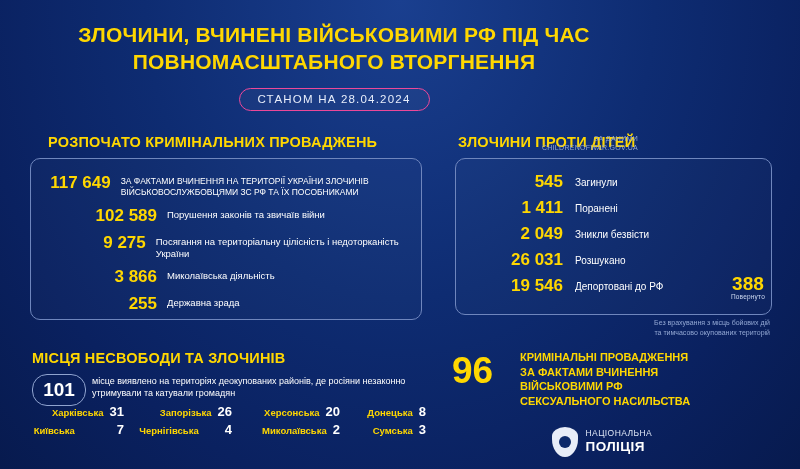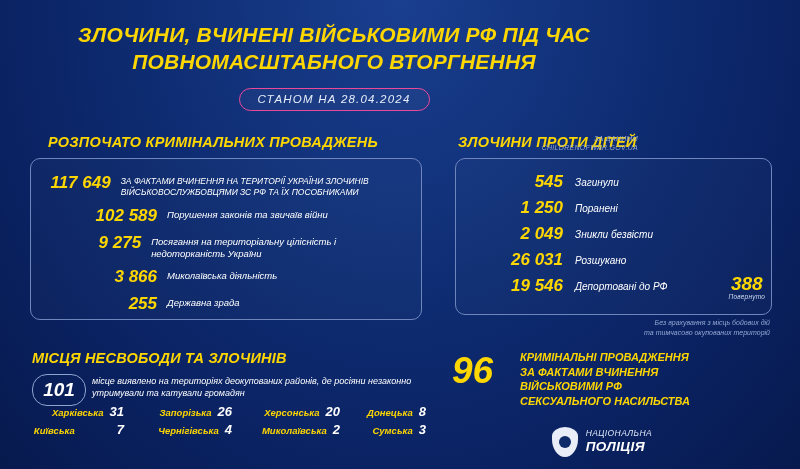--- a/index.html
+++ b/index.html
@@ -9,21 +9,21 @@
     font-family:"Liberation Sans", sans-serif;
     color:#ffffff;
     overflow:hidden;
     position:relative;
   }
   .bg{
     position:absolute;inset:0;
     background:
       radial-gradient(ellipse at 50% 0%, #1a3f8f 0%, #0e2c72 45%, #0a2160 75%, #071a4e 100%);
   }
-  .content{position:relative;width:668px;height:469px;font-style:italic;}
+  .content{position:relative;width:668px;height:469px;}
 
   
   .title{
     text-align:center;
     font-weight:bold;
     color:#ffd700;
     font-size:21px;
     letter-spacing:0.2px;
     line-height:1.28;
     padding-top:22px;
@@ -200,21 +200,21 @@
     <div>CHILDRENOFWAR.GOV.UA</div>
   </div>
 
   <div class="panel" id="right-panel">
     <div class="rp-inner">
       <div class="row rp-row">
         <div class="num">545</div>
         <div class="lbl">Загинули</div>
       </div>
       <div class="row rp-row">
-        <div class="num">1 250</div>
+        <div class="num">1 411</div>
         <div class="lbl">Поранені</div>
       </div>
       <div class="row rp-row">
         <div class="num">2 049</div>
         <div class="lbl">Зникли безвісти</div>
       </div>
       <div class="row rp-row">
         <div class="num">26 031</div>
         <div class="lbl">Розшукано</div>
       </div>
@@ -255,21 +255,21 @@
       <div class="reg-cell" style="width:86px;">
         <span class="reg-name">Донецька</span>
         <span class="reg-val">8</span>
       </div>
     </div>
     <div class="reg-row">
       <div class="reg-cell" style="width:110px;gap:36px;">
         <span class="reg-name">Київська</span>
         <span class="reg-val">7</span>
       </div>
-      <div class="reg-cell" style="width:108px;">
+      <div class="reg-cell" style="width:108px;gap:20px;">
         <span class="reg-name">Чернігівська</span>
         <span class="reg-val">4</span>
       </div>
       <div class="reg-cell" style="width:108px;">
         <span class="reg-name">Миколаївська</span>
         <span class="reg-val">2</span>
       </div>
       <div class="reg-cell" style="width:86px;">
         <span class="reg-name">Сумська</span>
         <span class="reg-val">3</span>

